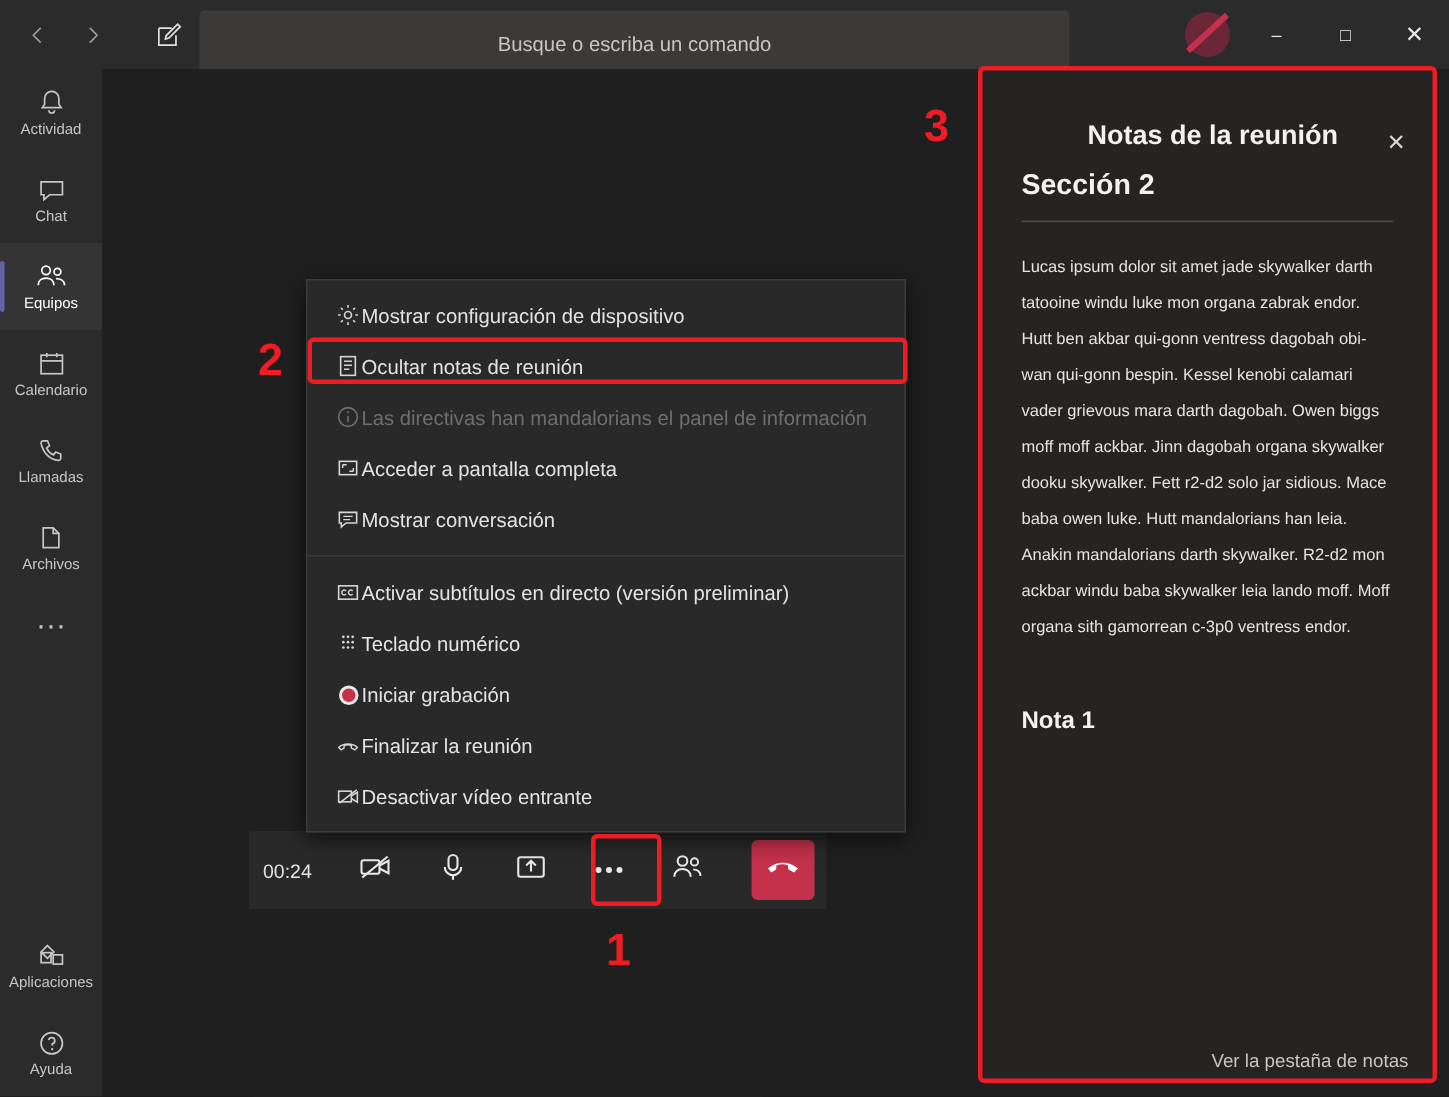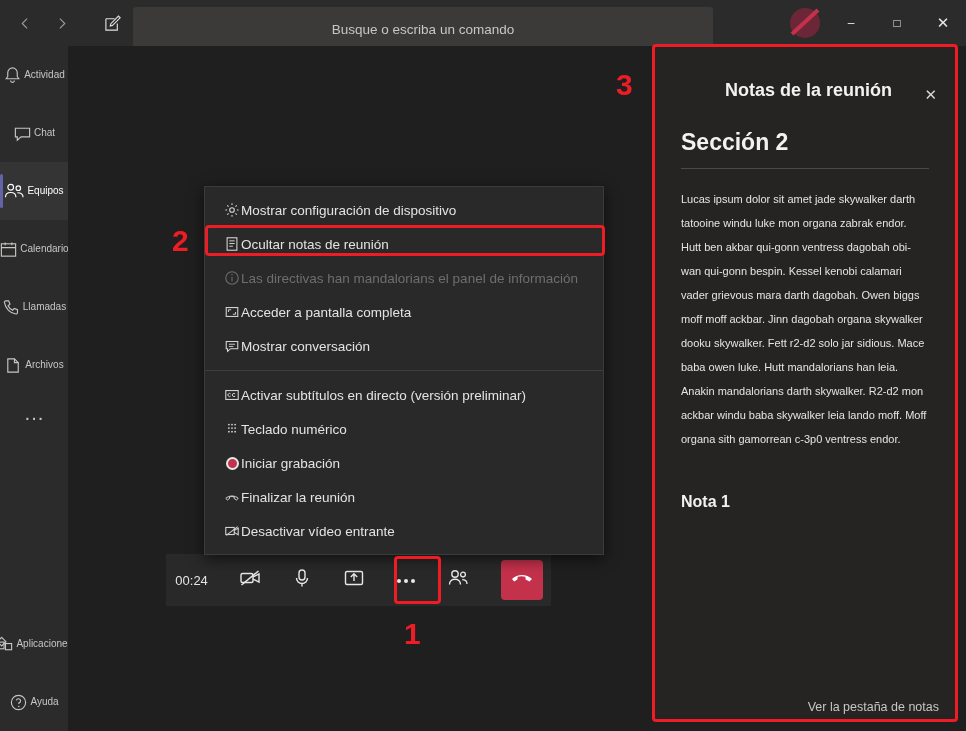--- a/index.html
+++ b/index.html
@@ -64,21 +64,21 @@
   }
   .win-btn.close { font-size: 15px; }
 
   
   .rail {
     position: absolute; left: 0; top: 46px; width: 68px; height: 685px;
     background: #2b2b2b;
   }
   .rail-item {
     width: 68px; height: 58px;
-    display: flex; flex-direction: row; align-items: center; justify-content: center;
+    display: flex; flex-direction: column; align-items: center; justify-content: center;
     color: #c8c6c4; gap: 2px; position: relative;
   }
   .rail-item .r-label { font-size: 10px; line-height: 12px; }
   .rail-item .r-icon { height: 22px; display:flex; align-items:center; justify-content:center; }
   .rail-item.active { background: #343434; color: #fff; }
   .rail-item.active::before {
     content: ""; position: absolute; left: 0; top: 12px;
     width: 3px; height: 34px; background: #6264a7; border-radius: 2px;
   }
   .rail-more { color: #c8c6c4; font-size: 20px; height: 46px;
@@ -146,22 +146,22 @@
     background: #252423;
     color: #e8e6e3;
     padding: 34px 26px 0 26px;
   }
   .notes-close {
     position: absolute; right: 18px; top: 40px;
     color: #d6d6d6; font-size: 15px;
   }
   .notes-title { font-size: 18px; font-weight: bold; color: #f3f2f1; margin-left: 44px; }
   .notes-section {
-    font-size: 23px; font-weight: bold; color: #f3f2f1;
-    margin-top: 28px; padding-bottom: 12px;
+    font-size: 19px; font-weight: bold; color: #f3f2f1;
+    margin-top: 12px; padding-bottom: 12px;
     border-bottom: 1px solid #4a4a4a;
   }
   .notes-body {
     margin-top: 18px; font-size: 11px; line-height: 24px; color: #e6e4e1;
   }
   .notes-note {
     margin-top: 42px; font-size: 16px; font-weight: bold; color: #f3f2f1;
   }
   .notes-footer {
     position: absolute; right: 16px; bottom: 6px;

